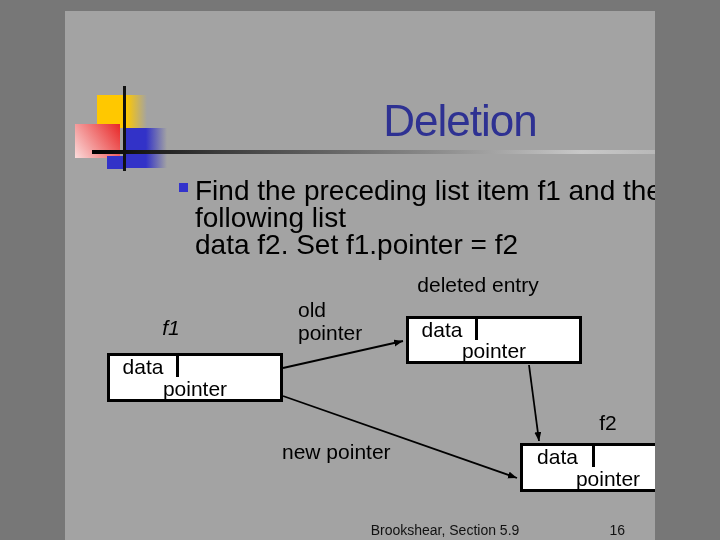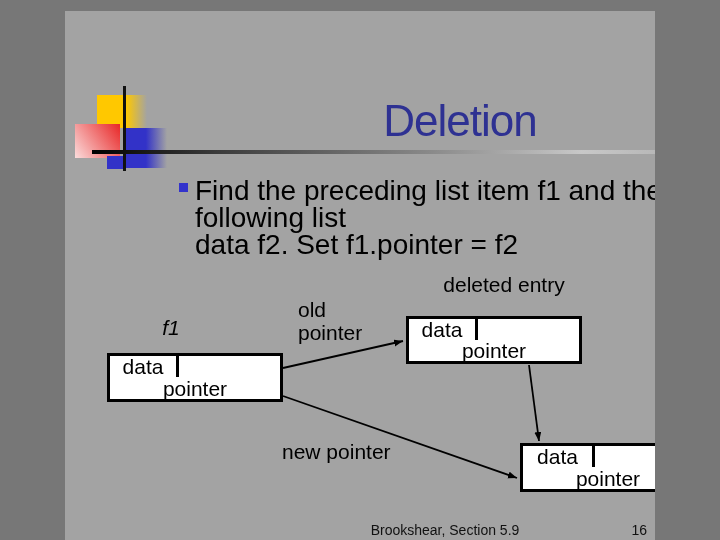--- a/index.html
+++ b/index.html
@@ -42,21 +42,21 @@
     border:3px solid var(--c-box-border);font-size:21px;line-height:1;flex-direction:column;}
   .cell{display:flex;align-items:center;justify-content:center;box-sizing:border-box;}
   .cell-data{width:69px;border-right:3px solid var(--c-box-border);}
   .cell-pointer{flex:1;text-align:center;}
   .dlabel{font-size:21px;line-height:23px;color:var(--c-text);}
   .center{text-align:center;}
   svg.arrows{left:0;top:0;pointer-events:none;}
 
   
   .footer-citation{left:40px;top:511px;width:680px;text-align:center;font-size:14px;color:#111;}
-  .footer-page{top:511px;right:8px;font-size:14px;color:#111;}
+  .footer-page{top:511px;right:30px;font-size:14px;color:#111;}
 </style>
 </head>
 <body>
 
 <div class="stage">
 
   <div class="abs deco-yellow"></div>
   <div class="abs deco-red"></div>
   <div class="abs deco-blue"></div>
   <div class="abs deco-blue-small"></div>
@@ -65,21 +65,22 @@
 
   <div class="abs title">Deletion</div>
 
   <div class="abs bullet-marker"></div>
   <div class="abs bullet-text">
     <div>Find the preceding list item f1 and the following list</div>
     <div>data f2. Set f1.pointer = f2</div>
   </div>
 
   <div class="abs dlabel center" style="left:88px;top:305px;width:36px;font-style:italic;">f1</div>
-  <div class="abs dlabel center" style="left:351px;top:262px;width:176px;">deleted entry</div>
+  <div class="abs dlabel center" style="left:325px;top:262px;width:176px;">deleted entry</div>
+  <div class="abs dlabel center" style="left:455px;top:400px;width:176px;">f2</div>
   <div class="abs dlabel" style="left:233px;top:287px;width:90px;">old pointer</div>
   <div class="abs dlabel" style="left:217px;top:429px;width:140px;">new pointer</div>
 
   <div class="abs node-box" style="left:42px;top:342px;width:176px;height:49px;">
     <div class="cell cell-data">data</div>
     <div class="cell cell-pointer">pointer</div>
   </div>
 
   <div class="abs node-box" style="left:341px;top:305px;width:176px;height:48px;">
     <div class="cell cell-data">data</div>

